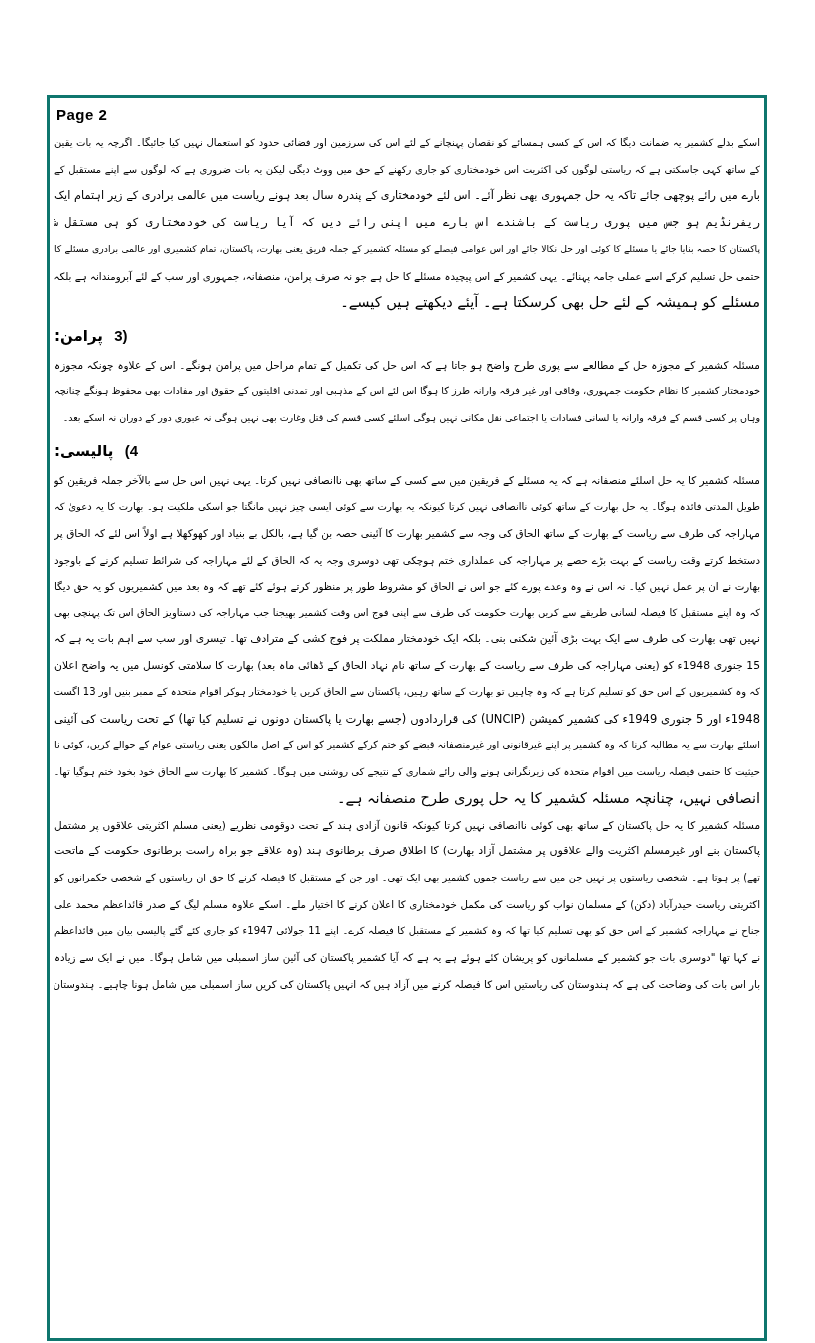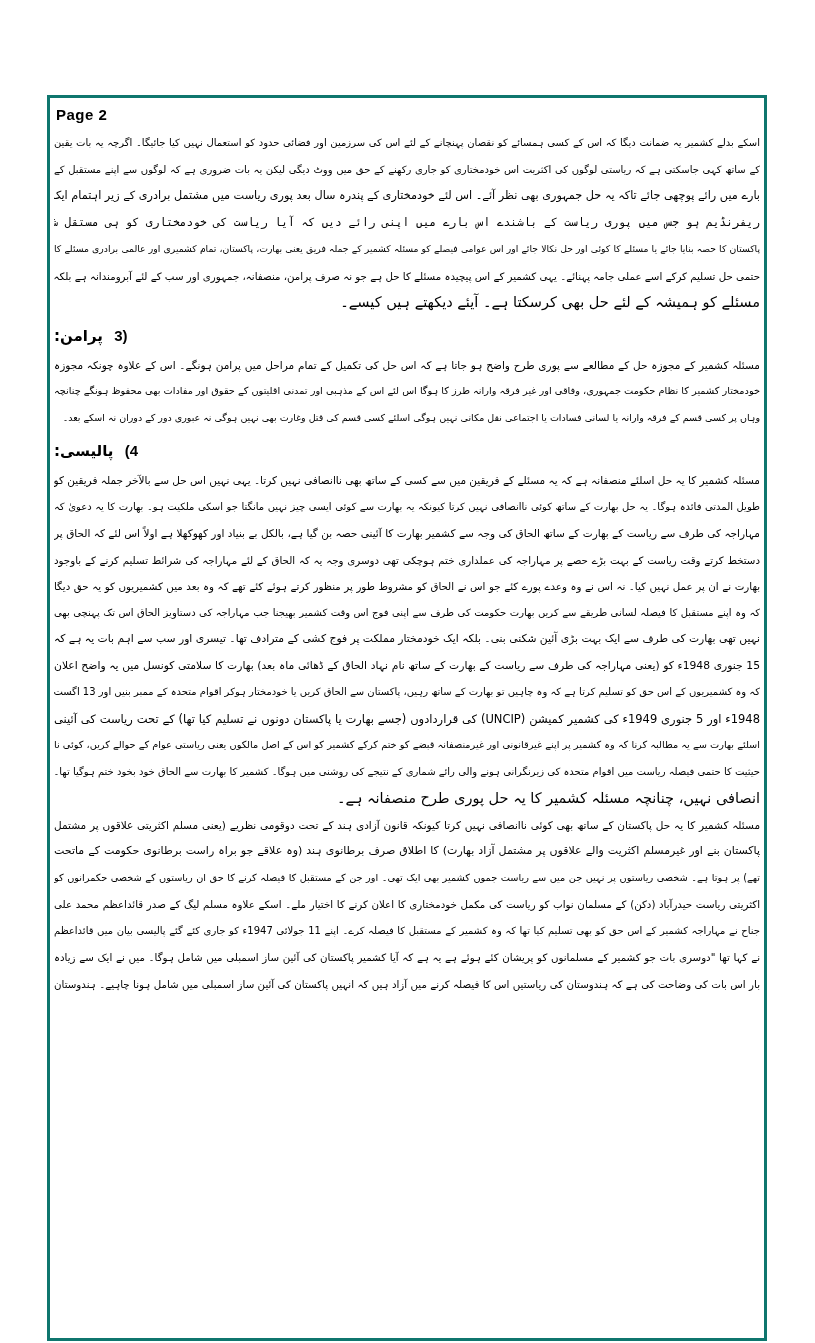--- a/index.html
+++ b/index.html
@@ -21,21 +21,21 @@
 </head>
 <body>
 
 <div class="frame">
   <div class="page-label">Page 2</div>
 
   <div class="body">
     <div>
       <div class="line" style="font-size: 10px;">اسکے بدلے کشمیر یہ ضمانت دیگا کہ اس کے کسی ہمسائے کو نقصان پہنچانے کے لئے اس کی سرزمین اور فضائی حدود کو استعمال نہیں کیا جائیگا۔ اگرچہ یہ بات یقین</div>
       <div class="line" style="font-size: 10px;">کے ساتھ کہی جاسکتی ہے کہ ریاستی لوگوں کی اکثریت اس خودمختاری کو جاری رکھنے کے حق میں ووٹ دیگی لیکن یہ بات ضروری ہے کہ لوگوں سے اپنے مستقبل کے</div>
-      <div class="line" style="font-size: 11.25px;">بارے میں رائے پوچھی جائے تاکہ یہ حل جمہوری بھی نظر آئے۔ اس لئے خودمختاری کے پندرہ سال بعد پوری ریاست میں مشتمل برادری کے زیر اہتمام ایک</div>
+      <div class="line" style="font-size: 11.25px;">بارے میں رائے پوچھی جائے تاکہ یہ حل جمہوری بھی نظر آئے۔ اس لئے خودمختاری کے پندرہ سال بعد ہونے ریاست میں عالمی برادری کے زیر اہتمام ایک</div>
       <div class="line" style="font-size: 11.25px; font-family: Liberation Mono, monospace;">ریفرنڈیم ہو جس میں پوری ریاست کے باشندے اس بارے میں اپنی رائے دیں کہ آیا ریاست کی خودمختاری کو ہی مستقل شکل دی جائے، اسے بھارت یا</div>
       <div class="line" style="font-size: 9.25px;">پاکستان کا حصہ بنایا جائے یا مسئلے کا کوئی اور حل نکالا جائے اور اس عوامی فیصلے کو مسئلہ کشمیر کے جملہ فریق یعنی بھارت، پاکستان، تمام کشمیری اور عالمی برادری مسئلے کا</div>
       <div class="line" style="font-size: 10.25px;">حتمی حل تسلیم کرکے اسے عملی جامہ پہنائے۔ یہی کشمیر کے اس پیچیدہ مسئلے کا حل ہے جو نہ صرف پرامن، منصفانہ، جمہوری اور سب کے لئے آبرومندانہ ہے بلکہ</div>
       <div class="line last">مسئلے کو ہمیشہ کے لئے حل بھی کرسکتا ہے۔ آیئے دیکھتے ہیں کیسے۔</div>
     </div>
 
     <div class="heading">
       <span class="num">(3</span>
       <span>پرامن:</span>
     </div>
@@ -67,16 +67,16 @@
       <div class="line last">انصافی نہیں، چنانچہ مسئلہ کشمیر کا یہ حل پوری طرح منصفانہ ہے۔</div>
     </div>
 
     <div>
       <div class="line" style="font-size: 10.5px;">مسئلہ کشمیر کا یہ حل پاکستان کے ساتھ بھی کوئی ناانصافی نہیں کرتا کیونکہ قانون آزادی ہند کے تحت دوقومی نظریے (یعنی مسلم اکثریتی علاقوں پر مشتمل</div>
       <div class="line" style="font-size: 11px;">پاکستان بنے اور غیرمسلم اکثریت والے علاقوں پر مشتمل آزاد بھارت) کا اطلاق صرف برطانوی ہند (وہ علاقے جو براہ راست برطانوی حکومت کے ماتحت</div>
       <div class="line" style="font-size: 9.75px;">تھے) پر ہوتا ہے۔ شخصی ریاستوں پر نہیں جن میں سے ریاست جموں کشمیر بھی ایک تھی۔ اور جن کے مستقبل کا فیصلہ کرنے کا حق ان ریاستوں کے شخصی حکمرانوں کو</div>
       <div class="line" style="font-size: 10.25px;">اکثریتی ریاست حیدرآباد (دکن) کے مسلمان نواب کو ریاست کی مکمل خودمختاری کا اعلان کرنے کا اختیار ملے۔ اسکے علاوہ مسلم لیگ کے صدر قائداعظم محمد علی</div>
       <div class="line" style="font-size: 10px;">جناح نے مہاراجہ کشمیر کے اس حق کو بھی تسلیم کیا تھا کہ وہ کشمیر کے مستقبل کا فیصلہ کرے۔ اپنے 11 جولائی 1947ء کو جاری کئے گئے پالیسی بیان میں قائداعظم</div>
       <div class="line" style="font-size: 10.25px;">نے کہا تھا "دوسری بات جو کشمیر کے مسلمانوں کو پریشان کئے ہوئے ہے یہ ہے کہ آیا کشمیر پاکستان کی آئین ساز اسمبلی میں شامل ہوگا۔ میں نے ایک سے زیادہ</div>
-      <div class="line" style="font-size: 10.25px;">بار اس بات کی وضاحت کی ہے کہ ہندوستان کی ریاستیں اس کا فیصلہ کرنے میں آزاد ہیں کہ انہیں پاکستان کی آئین ساز اسمبلی میں شامل ہونا چاہیے۔ ہندوستان</div>
+      <div class="line" style="font-size: 10.25px;">بار اس بات کی وضاحت کی ہے کہ ہندوستان کی ریاستیں اس کا فیصلہ کرنے میں آزاد ہیں کہ انہیں پاکستان کی کریں ساز اسمبلی میں شامل ہونا چاہیے۔ ہندوستان</div>
     </div>
   </div>
 </div>
 
 </body></html>

